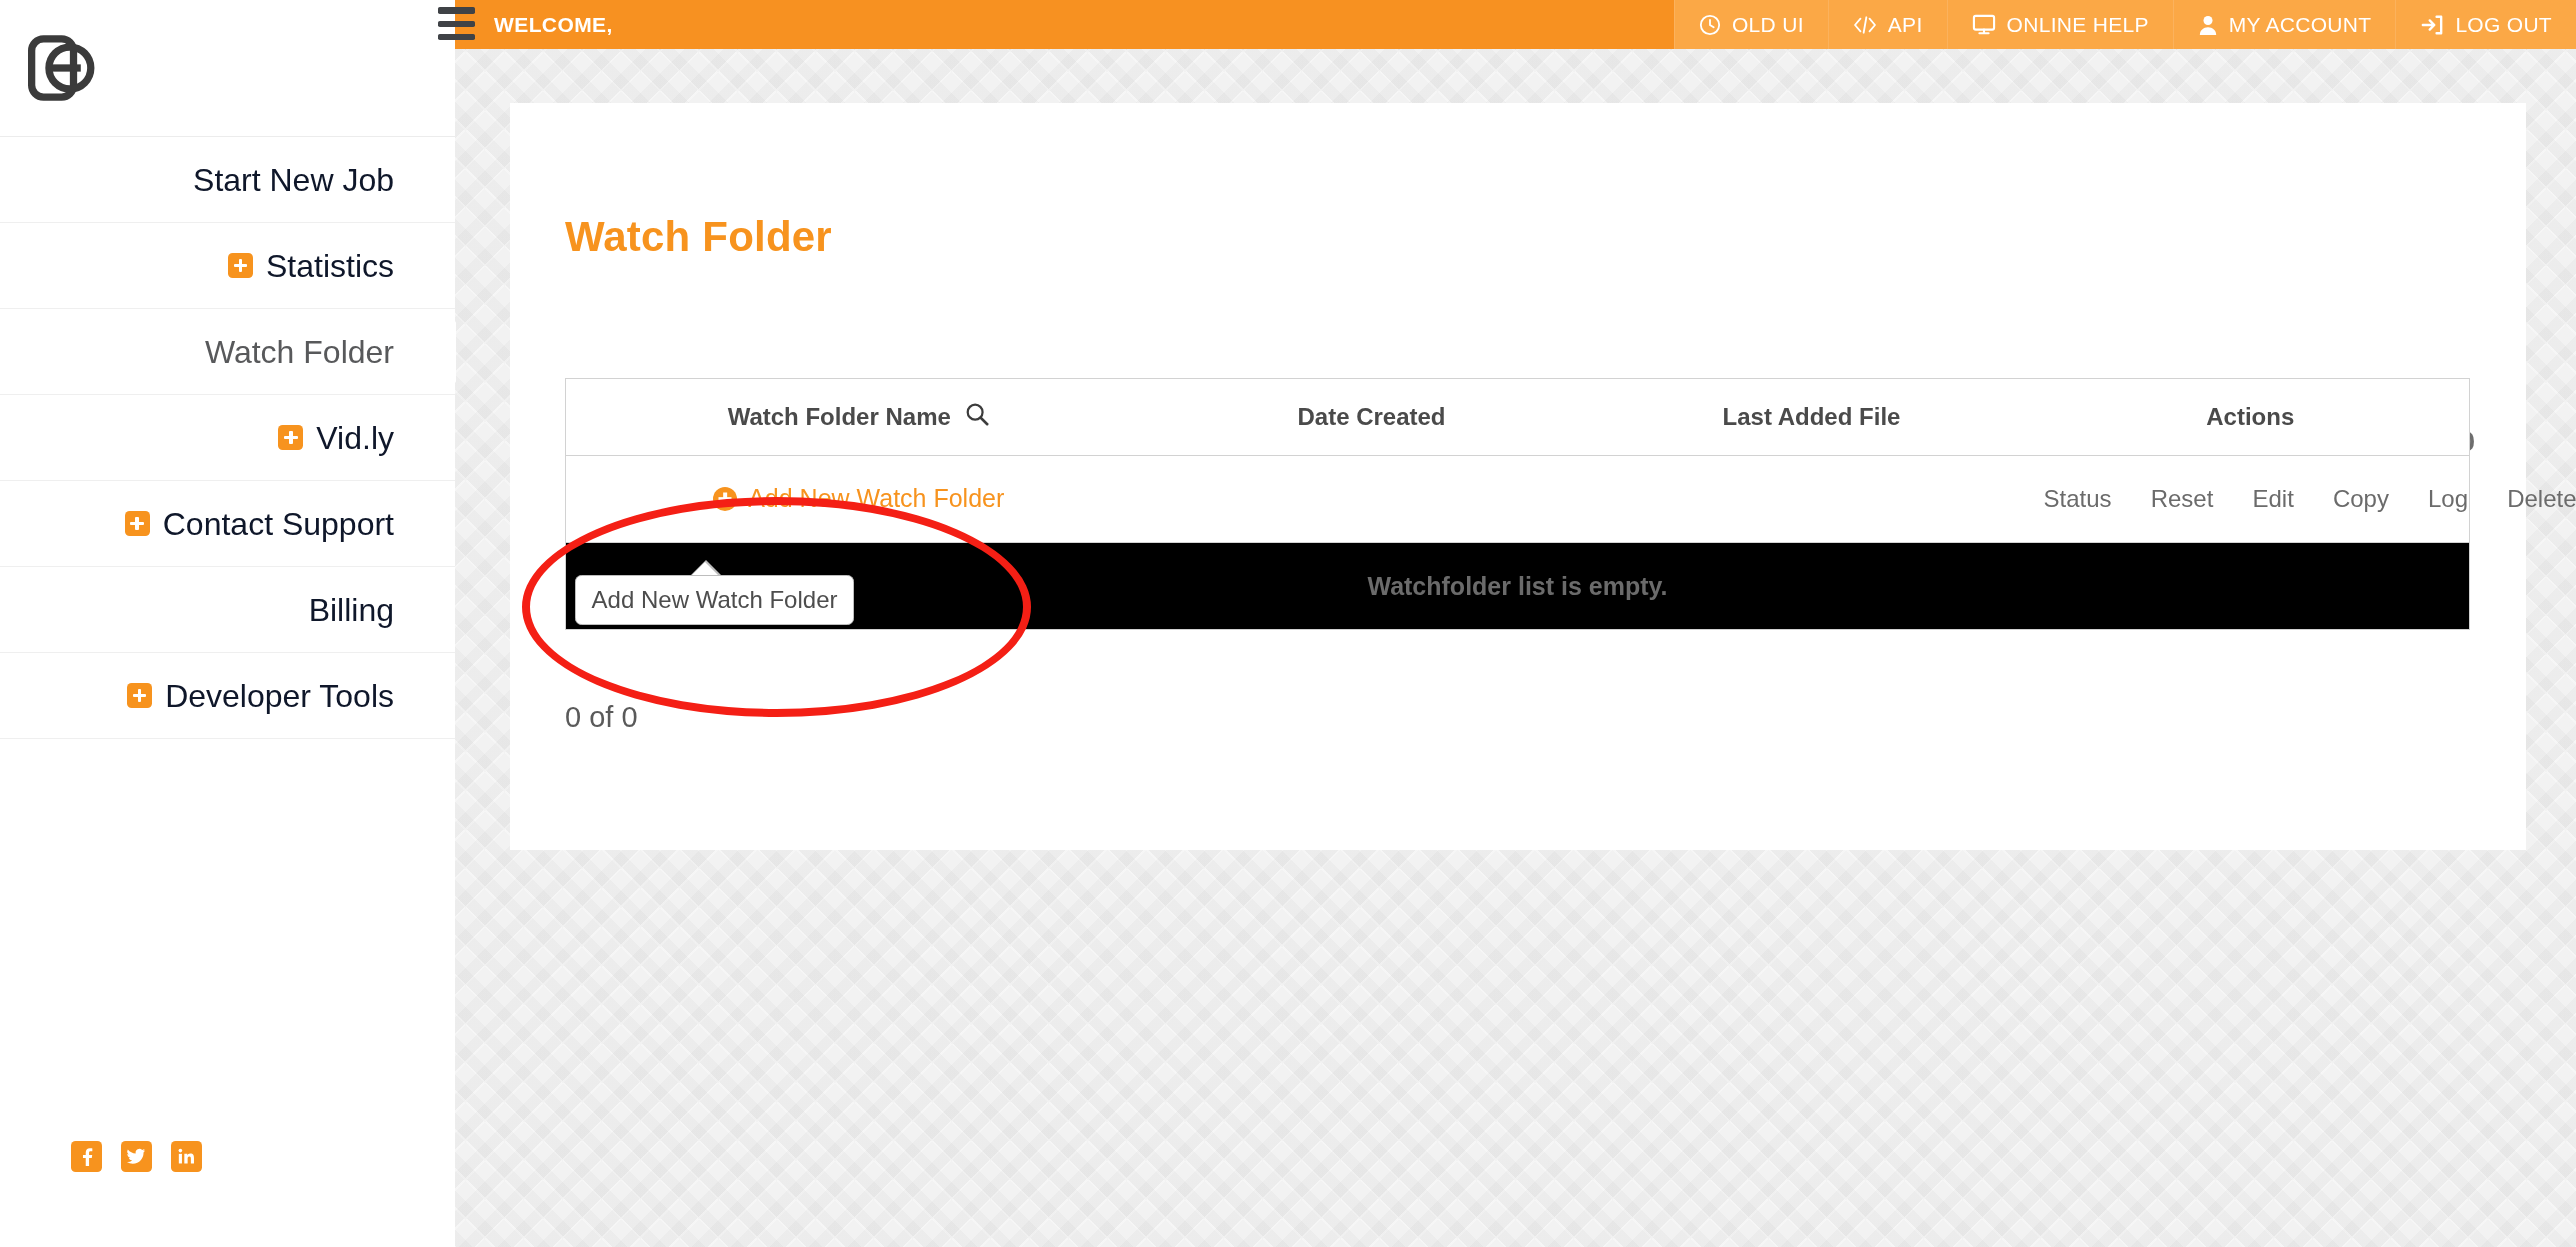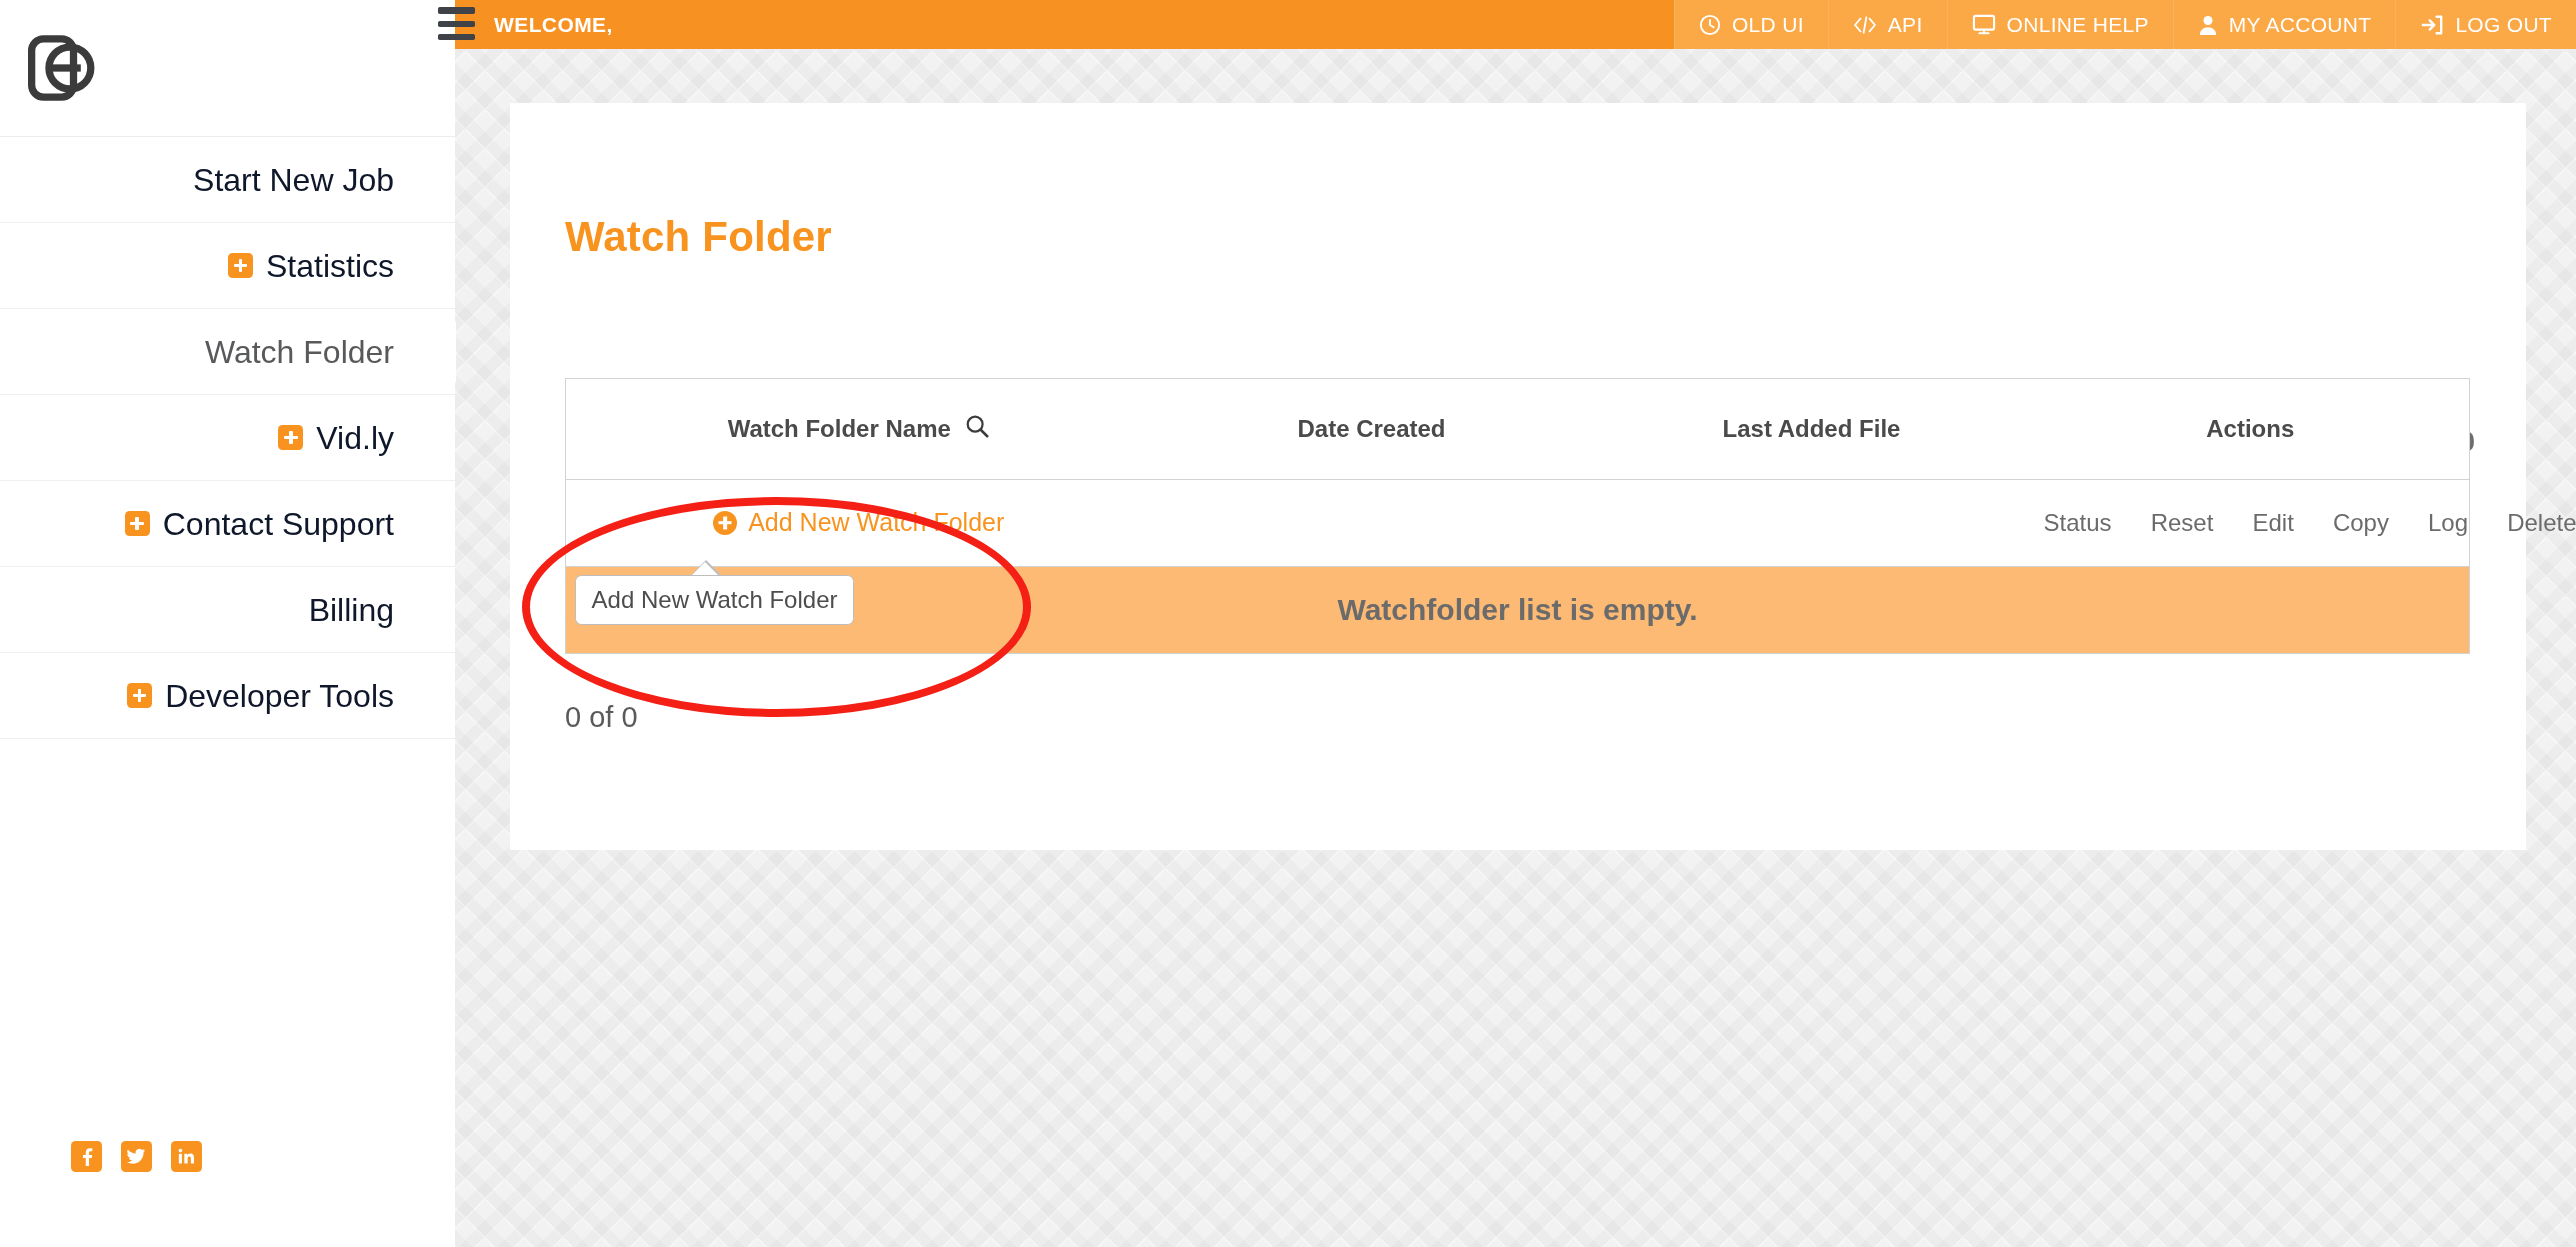--- a/index.html
+++ b/index.html
@@ -170,21 +170,21 @@
     left: 565px; top: 378px;
     width: 1904px;
     border: 0.9px solid #d2d2d2;
     border-collapse: collapse;
     table-layout: fixed;
     background: #fff;
     z-index: 3;
   }
   #wf-table th, #wf-table td { border: 0.9px solid #d2d2d2; }
   #wf-table thead th {
-    height: 101px;
+    height: 77px;
     font-size: 24px; color: #4a4a4a; font-weight: bold;
     border-left: none; border-right: none; border-top: none;
     vertical-align: middle;
   }
   .th-inner { display: inline-flex; align-items: center; gap: 13px; }
   .search-icon { display: inline-block; }
   #wf-table tbody td {
     border-left: none; border-right: none;
     height: 87px;
     vertical-align: middle;
@@ -206,24 +206,24 @@
   .circle-plus::after  { width: 3.7px; height: 13px; }
 
   .actions-cell { text-align: right; padding-right: 5.5px; white-space: nowrap; }
   .action-link {
     font-size: 24px; color: #6b6b6b; cursor: pointer;
     margin-left: 35px;
   }
   .action-link:first-child { margin-left: 12px; text-align: center; }
 
   .empty-row td {
-    background: #fdba74;
+    background: #000000;
     height: 87px;
     text-align: center;
-    font-size: 30px; font-weight: bold; color: #6b6b6b;
+    font-size: 25px; font-weight: bold; color: #6b6b6b;
   }
 
   #count-text {
     position: absolute; left: 565px; top: 701px;
     font-size: 29px; color: #5a5a5a;
     z-index: 3;
   }
 
   
   #tooltip {

